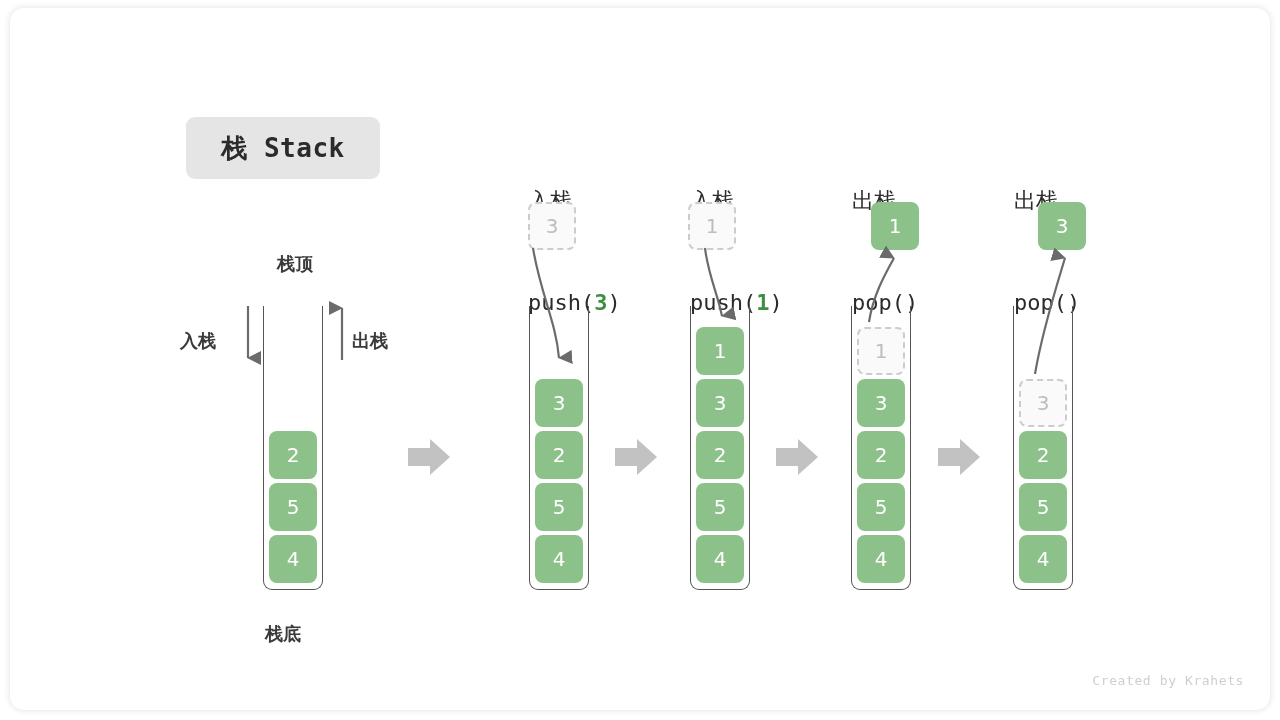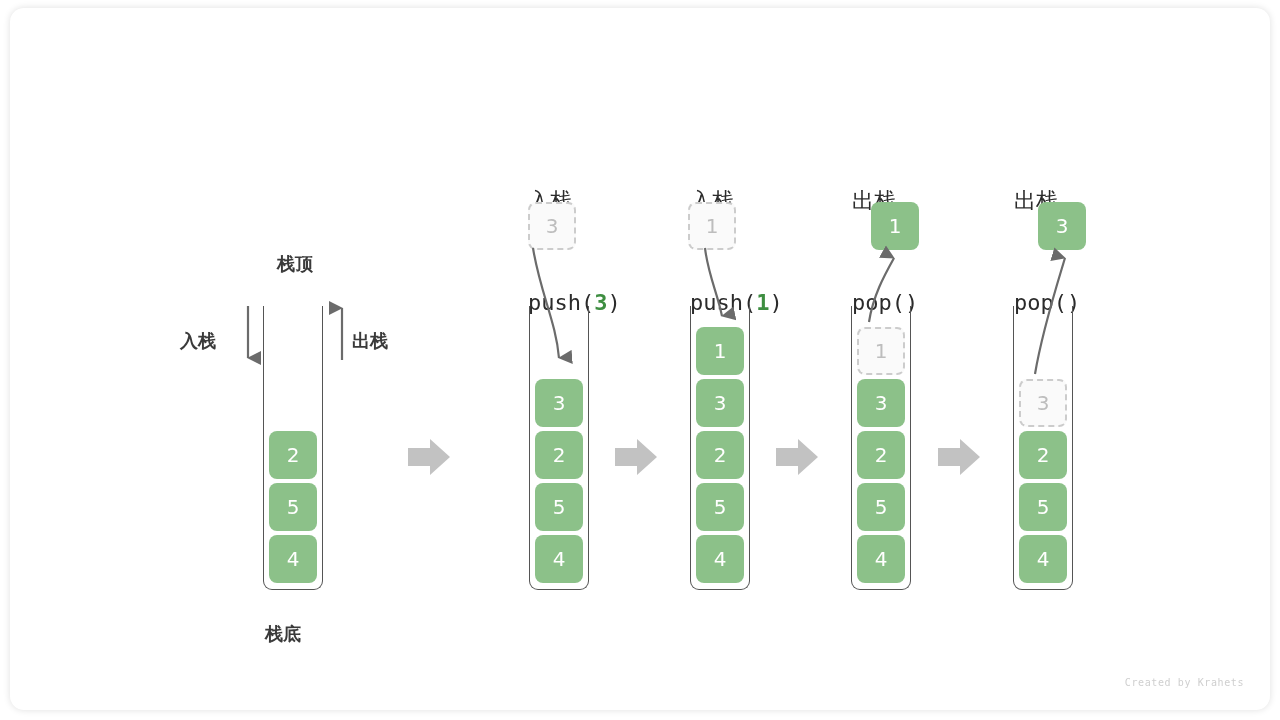--- a/index.html
+++ b/index.html
@@ -94,33 +94,36 @@
     background: #fafafa;
     border: 2px dashed #cccccc;
     color: #bdbdbd;
   }
 
   
   #footer {
     right: 26px;
     bottom: 22px;
     font-family: "DejaVu Sans Mono", "Liberation Mono", monospace;
-    font-size: 10px;
+    font-size: 13px;
     color: #cfcfcf;
     letter-spacing: 0.6px;
     white-space: pre;
   }
 
   svg { overflow: visible; }
 </style>
 </head>
 <body>
 
 <div id="card">
 
+  <div class="abs" id="title-badge">
+    <span class="txt">栈 Stack</span>
+  </div>
 
   <div class="abs cn-label" style="left:255px; top:244px; width:60px; text-align:center;font-family:Liberation Mono, monospace;">栈顶</div>
 
   <div class="abs cn-label" style="left:255px; top:614px; width:60px; ">栈底</div>
 
   <div class="abs cn-label" style="left:170px; top:321px;">入栈</div>
   <svg class="abs" style="left:228px; top:296px;" width="24" height="66">
     <defs>
       <marker id="adown" markerWidth="7" markerHeight="7" refX="3.2" refY="6" orient="auto">
         <path d="M0,0 L3.2,6.4 L6.4,0 Z" fill="#6b6b6b"></path>

